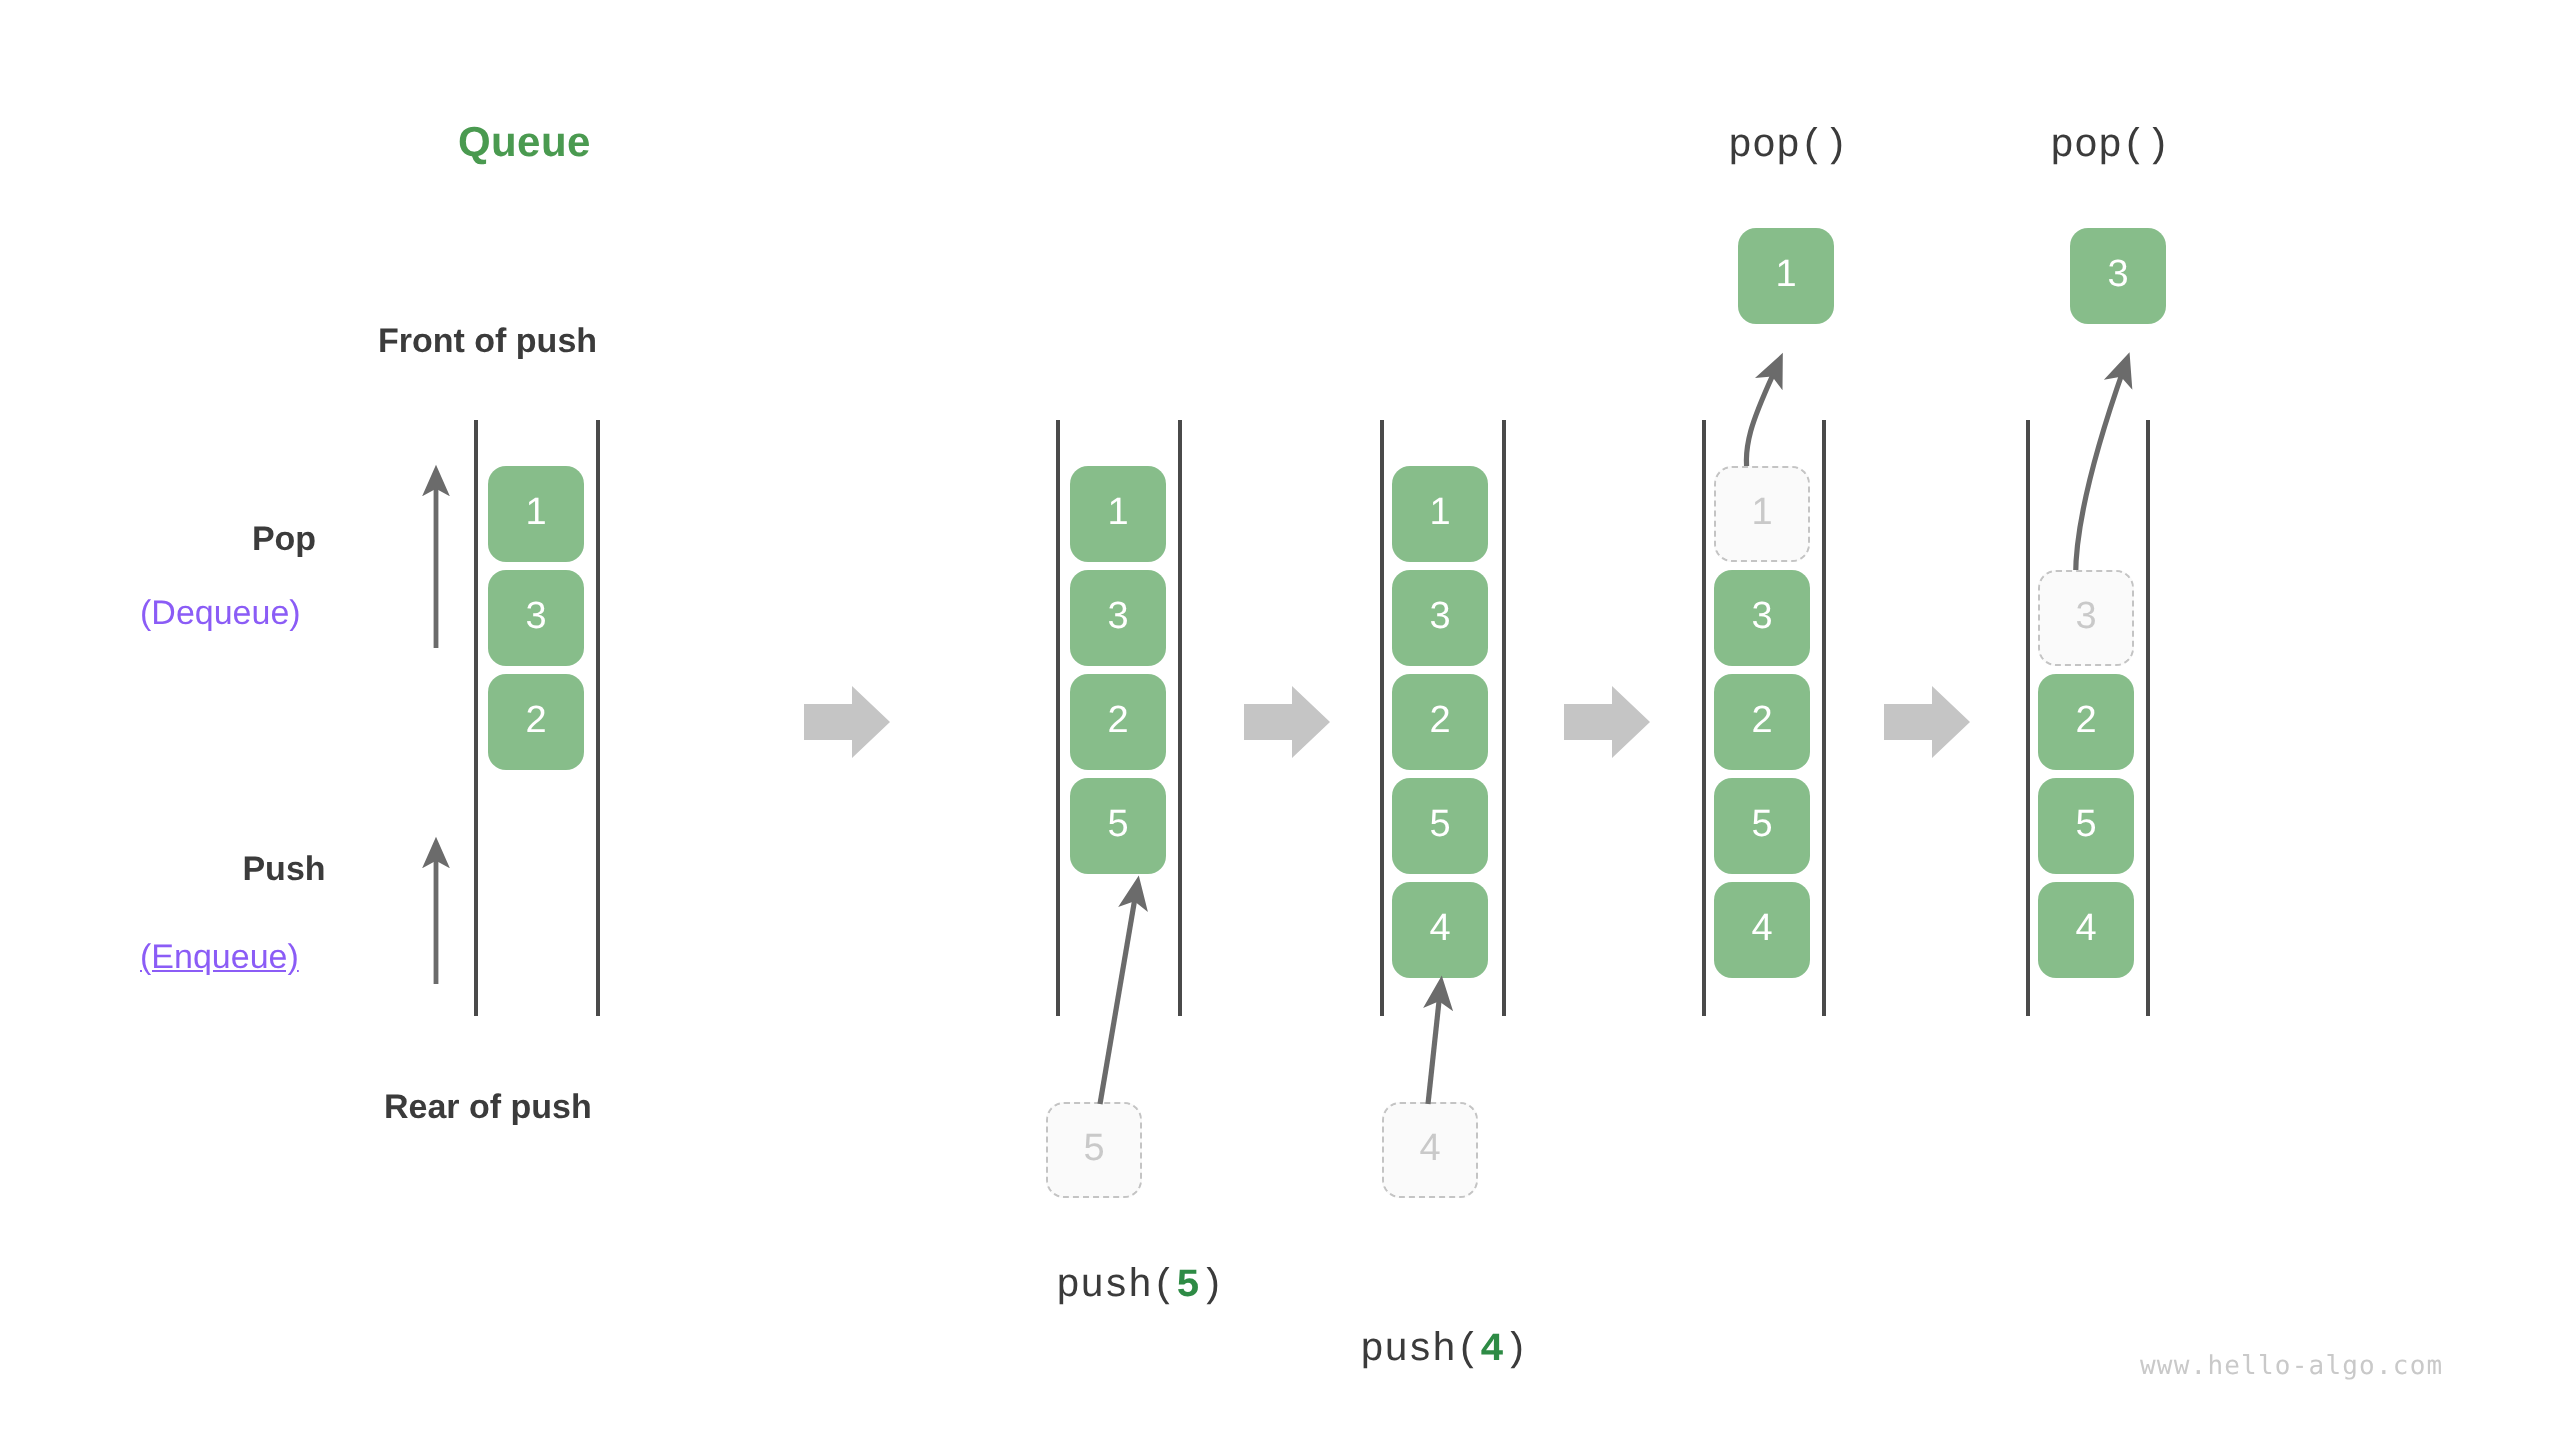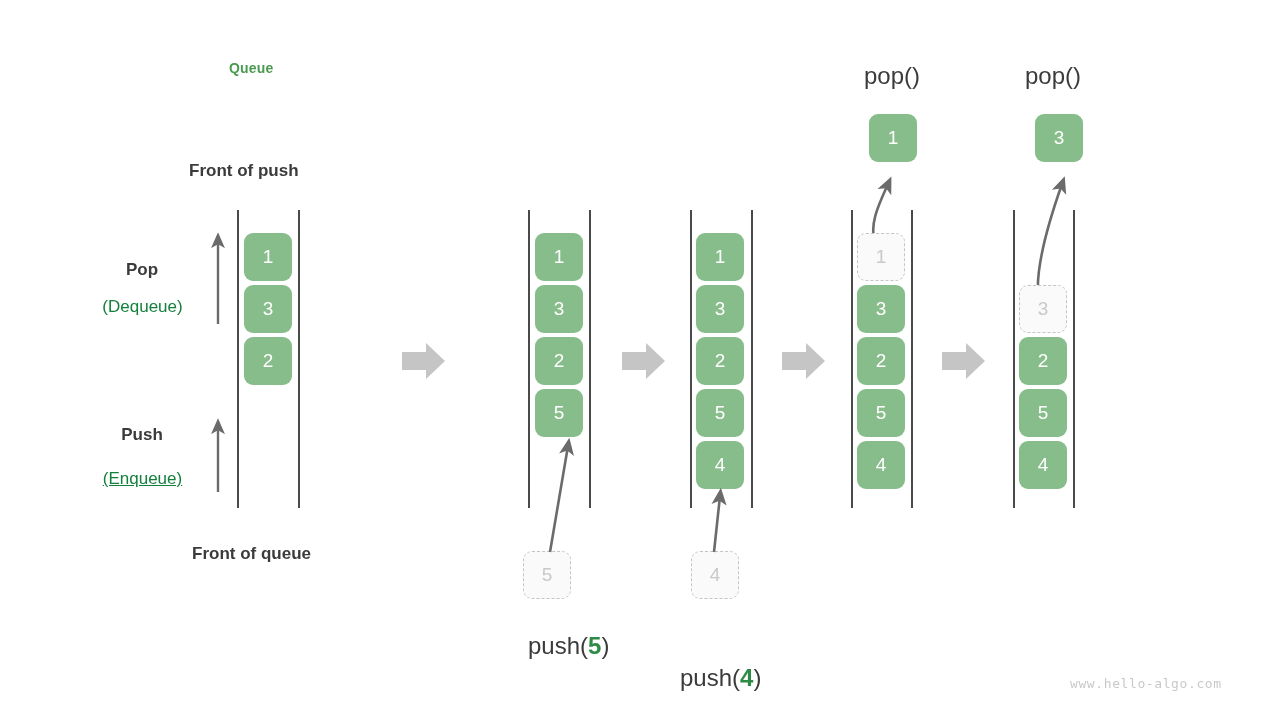--- a/index.html
+++ b/index.html
@@ -6,34 +6,34 @@
   body{
     width:1280px;height:720px;background:#ffffff;
     font-family:"Liberation Sans", sans-serif;
     overflow:hidden;position:relative;
   }
   #stage{position:absolute;left:0;top:0;width:1280px;height:720px;}
 
   
   .lbl{position:absolute;white-space:nowrap;}
   .title-queue{
-    font-size:14px;font-weight:bold;color:#4a9a50;letter-spacing:.2px;
+    font-size:21px;font-weight:bold;color:#4a9a50;letter-spacing:.2px;
   }
   .hdr{
     font-size:17px;font-weight:bold;color:#3b3b3b;
   }
   .side-bold{
     font-size:17px;font-weight:bold;color:#3b3b3b;text-align:center;
   }
   .side-plain{
-    font-size:17px;font-weight:normal;color:#15803d;text-align:center;
+    font-size:17px;font-weight:normal;color:#8b5cf6;
   }
   .mono{
-    font-family:Liberation Sans, sans-serif;
-    font-size:24px;color:#3b3b3b;letter-spacing:0px;
+    font-family:Liberation Mono, monospace;
+    font-size:20px;color:#3b3b3b;letter-spacing:0px;
   }
   .mono .arg{color:#2e8b45;font-weight:bold;}
   .watermark{
     font-family:"DejaVu Sans Mono","Liberation Mono",monospace;
     font-size:13px;color:#c9c9c9;letter-spacing:.6px;
   }
 
   
   .rail{
     position:absolute;width:1.5px;background:#4a4a4a;
@@ -57,21 +57,21 @@
   .fatarrow{position:absolute;}
 </style>
 </head>
 <body>
 
 <div id="stage">
 
   <div class="lbl title-queue" style="left:229px;top:60px;">Queue</div>
 
   <div class="lbl hdr" style="left:189px;top:161px;">Front of push</div>
-  <div class="lbl hdr" style="left:192px;top:544px;">Front of queue</div>
+  <div class="lbl hdr" style="left:192px;top:544px;">Rear of push</div>
 
   <div class="lbl side-bold" style="left:88px;top:260px;width:108px;">Pop</div>
   <div class="lbl side-plain" style="left:70px;top:297px;width:145px;">(Dequeue)</div>
 
   <div class="lbl side-bold" style="left:88px;top:425px;width:108px;">Push</div>
   <div class="lbl side-plain" style="left:70px;top:469px;width:145px;text-decoration:underline;">(Enqueue)</div>
 
   <svg style="position:absolute;left:204px;top:230px;" width="30" height="100">
     <defs>
       <marker id="mkThin" markerWidth="7" markerHeight="7" refX="3.4" refY="3.2" orient="auto" markerUnits="strokeWidth">

